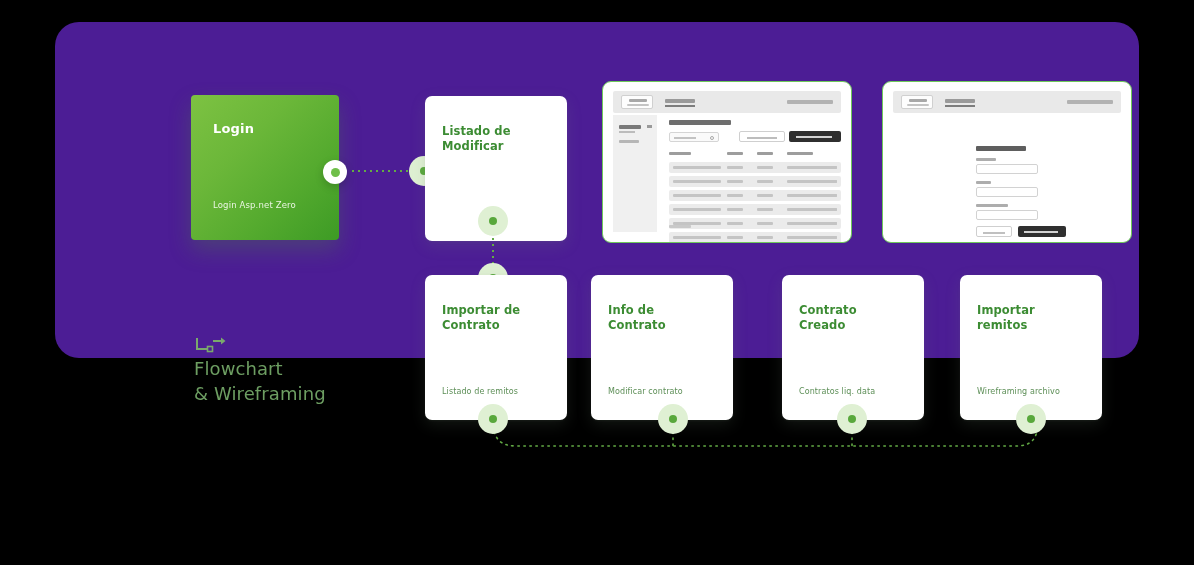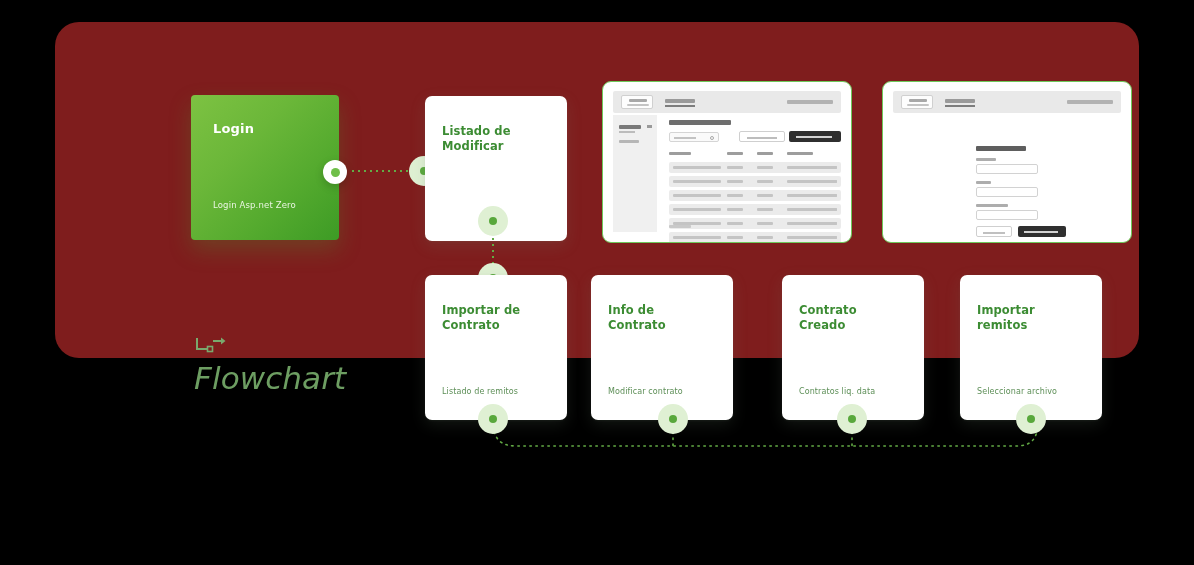--- a/index.html
+++ b/index.html
@@ -8,21 +8,21 @@
     background: #000;
     font-family: "DejaVu Sans", sans-serif;
     overflow: hidden;
   }
   #stage { position: relative; width: 1194px; height: 565px; background: #000; }
 
   #panel {
     position: absolute;
     left: 55px; top: 22px;
     width: 1084px; height: 336px;
-    background: #7f1d1d;
+    background: #4c1d95;
     border-radius: 24px;
   }
 
   
   #login-card {
     position: absolute;
     left: 136px; top: 73px;
     width: 148px; height: 145px;
     border-radius: 4px;
     background: linear-gradient(135deg, #7dc242 0%, #6bb739 35%, #54aa2e 68%, #3d9b25 100%);
@@ -151,24 +151,22 @@
   .wf-inp{ position:absolute; left:93px; width:62px; height:10px; border:1px solid #d2d2d2; background:#fff; border-radius:2px;}
   .wf-fbtn-o{ position:absolute; left:93px; top:144px; width:36px; height:11px; border:1px solid #cfcfcf; background:#fff; border-radius:2px;}
   .wf-fbtn-o i{position:absolute; left:6px; top:4.5px; width:22px; height:2px; background:#c0c0c0; display:block;}
   .wf-fbtn-d{ position:absolute; left:135px; top:144px; width:48px; height:11px; background:#2f2f2f; border-radius:2px;}
   .wf-fbtn-d i{position:absolute; left:6px; top:4.5px; width:34px; height:2px; background:#d3d3d3; display:block;}
 
   
   #caption { position: absolute; left: 139px; top: 314px; }
   #caption-icon { display:block; width: 34px; height: 20px; }
   #caption-text {
-    margin-top: 10px;
-    color: #6d9e62; font-size: 31px; line-height: 25px;
+    color: #6d9e62; font-size: 18px; line-height: 25px;
     letter-spacing: 0.1px;
-    font-style: italic;
   }
   .cap-line { display: block; }
 </style>
 </head>
 <body>
 
 <div id="stage">
   <div id="panel">
 
     <div id="login-card">
@@ -213,21 +211,21 @@
         <span class="cap-line">Creado</span>
       </div>
       <div class="fc-sub">Contratos liq. data</div>
     </div>
 
     <div class="flow-card" style="left:905px; top:253px;">
       <div class="fc-title">
         <span class="cap-line">Importar</span>
         <span class="cap-line">remitos</span>
       </div>
-      <div class="fc-sub">Seleccionar archivo</div>
+      <div class="fc-sub">Wireframing archivo</div>
     </div>
 
     <svg id="bottom-bus" width="620" height="60" viewBox="0 0 620 60">
       <g fill="none" stroke="#63ab45" stroke-width="1.6" stroke-linecap="round" stroke-dasharray="1.5 4.5">
         <path d="M38 8 C 38 28, 46 34, 62 34 L 560 34 C 576 34, 583 28, 583 8"></path>
         <path d="M218 8 L 218 34"></path>
         <path d="M397 8 L 397 34"></path>
       </g>
     </svg>
 
@@ -338,17 +336,18 @@
 
     <div id="caption">
       <svg id="caption-icon" viewBox="0 0 34 20">
         <path d="M3 2 L3 13 L14 13" fill="none" stroke="#7aa86d" stroke-width="2"></path>
         <rect x="13.5" y="10.5" width="5" height="5" fill="none" stroke="#7aa86d" stroke-width="1.6"></rect>
         <path d="M19 5 L30 5" fill="none" stroke="#7aa86d" stroke-width="2"></path>
         <path d="M27 1.5 L31.5 5 L27 8.5 Z" fill="#7aa86d"></path>
       </svg>
       <div id="caption-text">
         <span class="cap-line">Flowchart</span>
+        <span class="cap-line">&amp; Wireframing</span>
       </div>
     </div>
 
   </div>
 </div>
 
 </body></html>

